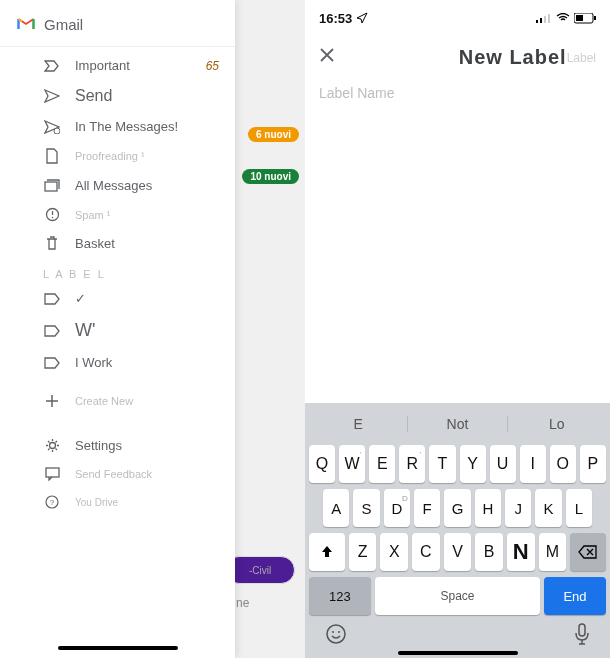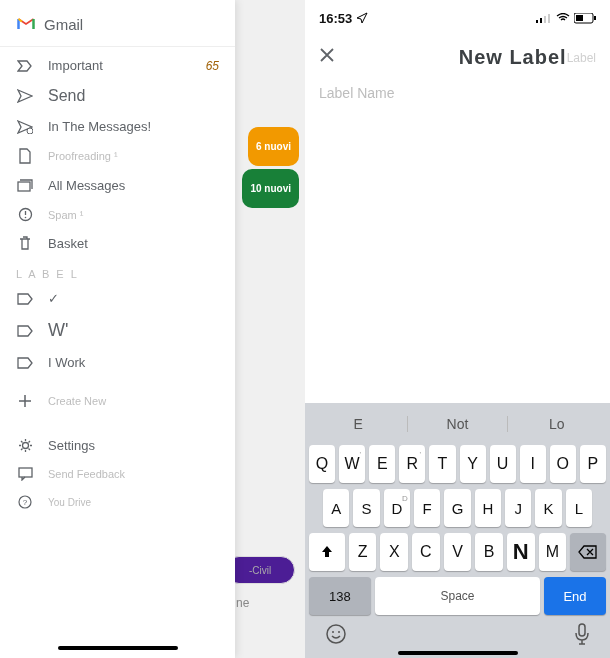--- a/index.html
+++ b/index.html
@@ -17,42 +17,42 @@
     position: absolute; left: 0; top: 0; width: 235px; height: 658px;
     background: #fff; box-shadow: 2px 0 8px rgba(0,0,0,0.1);
     display: flex; flex-direction: column;
   }
   .gmail-header {
     display: flex; align-items: center; padding: 14px 16px 12px 16px;
     border-bottom: 1px solid #eee;
   }
   .gmail-logo { width: 20px; height: 20px; margin-right: 8px; }
   .gmail-title { font-size: 15px; color: #5f6368; }
-  .nav-list { flex: 1; overflow: hidden; padding-top: 4px; }
+  .nav-list { flex: 1; overflow: hidden; padding-top: 4px; padding-left: 27px; }
   .nav-item {
     display: flex; align-items: center; padding: 7px 16px;
     font-size: 13px; color: #5f6368; gap: 14px;
   }
   .nav-item .icon { width: 18px; display:flex; justify-content:center; color:#5f6368; }
   .nav-item .label { flex: 1; white-space: nowrap; overflow: hidden; }
   .nav-item.important .label { color:#5f6368; }
   .nav-item .count { font-size: 12px; color: #a16207; font-style: italic; }
   .nav-section {
     padding: 10px 16px 4px 16px;
     font-size: 11px; color: #bdbdbd; letter-spacing: 2px; font-weight: 500;
   }
   .nav-item.dim { color: #bdbdbd; font-size: 11px; }
   .nav-item.send .label { font-size: 16px; color:#5f6368; }
   .nav-item.label-w .label { font-size: 18px; color:#5f6368; }
   .nav-item.drive .label { font-size:10px; color:#bdbdbd; }
   .home-indicator { position:absolute; bottom:8px; left:50%; transform:translateX(-50%);
     width:120px; height:4px; background:#000; border-radius:2px; }
 
   
-  .badge { position:absolute; right:6px; padding:14px 8px;
+  .badge { position:absolute; right:6px; padding:2px 8px;
     border-radius:10px; font-size:10px; color:#fff; font-weight:600; }
   .badge.orange { background:#f29900; top:127px; }
   .badge.green  { background:#188038; top:169px; }
   .blur-pill {
     position:absolute; right:10px; top:556px;
     width:70px; height:28px; border-radius:18px;
     background:#4c1d95; border:1px solid #ddd;
     display:flex; align-items:center; justify-content:center;
     font-size:10px; color:#aaa;
   }
@@ -367,21 +367,21 @@
       <div class="key" style="font-size:22px;font-weight:600">N</div>
       <div class="key">M</div>
       <div class="key backsp">
         <svg width="20" height="14" viewBox="0 0 20 14">
             <path d="M6 1 h12 v12 h-12 l-5 -6 z M9 4 l6 6 M15 4 l-6 6" fill="none" stroke="#000" stroke-width="1.3"></path>
           </svg>
       </div>
     </div>
 
     <div class="key-row">
-      <div class="key sym">138</div>
+      <div class="key sym">123</div>
       <div class="key space">Space</div>
       <div class="key enter">End</div>
     </div>
 
     <div class="bottom-row">
       <span class="bot-icn">
         <svg width="22" height="22" viewBox="0 0 22 22">
             <circle cx="11" cy="11" r="9" fill="none" stroke="#555" stroke-width="1.5"></circle>
             <circle cx="8" cy="9" r="1" fill="#555"></circle>
             <circle cx="14" cy="9" r="1" fill="#555"></circle>

